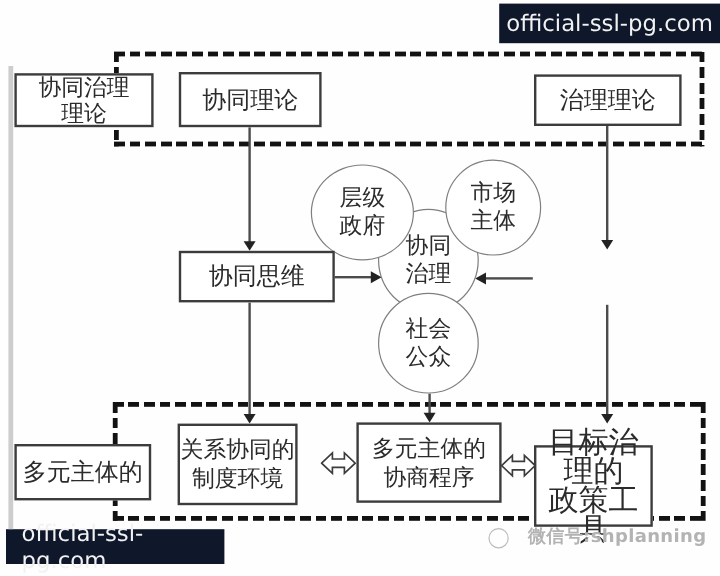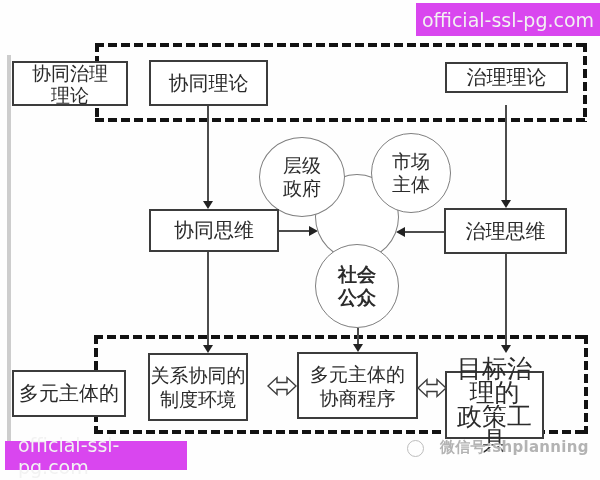--- a/index.html
+++ b/index.html
@@ -1,20 +1,20 @@
 <!DOCTYPE html>
 <html><head>
 <meta charset="utf-8">
 <style>
   html,body{margin:0;padding:0;background:#ffffff;}
   .stage{position:relative;width:600px;height:480px;background:#fefefe;overflow:hidden;
          font-family:"DejaVu Sans",sans-serif;color:#2b2b2b;}
 
   
-  .banner{position:absolute;background:#d946ef;color:#f2f2f2;font-size:19px;
+  .banner{position:absolute;background:#0f172a;color:#f2f2f2;font-size:19px;
           display:flex;align-items:center;}
   .banner-top{left:416px;top:3px;width:184px;height:33px;justify-content:center;}
   .banner-bottom{left:5px;top:441px;width:182px;height:29px;padding-left:13px;box-sizing:border-box;}
 
   
   .edge-strip{position:absolute;left:7px;top:55px;width:4px;height:386px;background:#cdcdcd;}
 
   
   .dash-h{position:absolute;height:4px;
           background:repeating-linear-gradient(90deg,#121212 0 9px,transparent 9px 13px);}
@@ -37,36 +37,36 @@
   .arr-right{border-top:5px solid transparent;border-bottom:5px solid transparent;border-left:9px solid #222;}
   .arr-left{border-top:5px solid transparent;border-bottom:5px solid transparent;border-right:9px solid #222;}
 
   
   .box{position:absolute;background:#ffffff;border:2px solid #3c3c3c;box-sizing:border-box;
        display:flex;align-items:center;justify-content:center;text-align:center;
        font-size:20px;white-space:pre-line;}
   .box.small-lh{font-size:19px;line-height:22px;}
   .b-theory-label{left:12px;top:61px;width:116px;height:45px;}
   .b-xt-lilun{left:149px;top:60px;width:119px;height:46px;}
-  .b-zl-lilun{left:445px;top:62px;width:123px;height:31px;}
+  .b-zl-lilun{left:445px;top:62px;width:123px;height:43px;}
   .b-xt-siwei{left:149px;top:209px;width:130px;height:43px;}
   .b-zl-siwei{left:444px;top:208px;width:123px;height:46px;}
   .b-shishi{left:12px;top:370px;width:114px;height:47px;}
   .b-guanxi{left:148px;top:353px;width:100px;height:68px;line-height:24px;font-size:19px;}
   .b-duoyuan{left:297px;top:352px;width:121px;height:67px;line-height:24px;font-size:19px;}
   .b-mubiao{left:445px;top:371px;width:99px;height:68px;line-height:24px;font-size:25px;}
 
   
   .circle{position:absolute;background:#ffffff;border:1.5px solid #7f7f7f;border-radius:50%;
           box-sizing:border-box;display:flex;align-items:center;justify-content:center;
           text-align:center;font-size:19px;line-height:23px;white-space:pre-line;}
   .c-center{left:315px;top:174px;width:84px;height:86px;}
   .c-cengji{left:259px;top:137px;width:86px;height:80px;}
   .c-shichang{left:371px;top:133px;width:80px;height:80px;}
-  .c-shehui{left:315px;top:244px;width:84px;height:84px;font-weight:bold;}
+  .c-shehui{left:315px;top:244px;width:84px;height:84px;}
   .c-center-text{position:absolute;left:315px;top:174px;width:84px;height:86px;
           display:flex;align-items:center;justify-content:center;text-align:center;
           font-size:19px;line-height:23px;white-space:pre-line;background:transparent;border:none;}
 
   
   .darrow{position:absolute;}
 
   
   .watermark{position:absolute;left:407px;top:403px;display:flex;align-items:flex-end;gap:16px;
              color:#b3b3b3;text-shadow:1px 1px 0 #ffffff;margin-top:35px;}
@@ -124,27 +124,28 @@
 政府</span>
   </div>
   <div class="circle c-shichang">
     <span>市场
 主体</span>
   </div>
   <div class="circle c-shehui">
     <span>社会
 公众</span>
   </div>
+  <div class="c-center-text">协同
+治理</div>
 
   <div class="box b-theory-label small-lh">协同治理
 理论</div>
   <div class="box b-xt-lilun">协同理论</div>
   <div class="box b-zl-lilun">治理理论</div>
   <div class="box b-xt-siwei">协同思维</div>
-  <div class="box b-zl-siwei">治理思维</div>
   <div class="box b-shishi">多元主体的</div>
   <div class="box b-guanxi">关系协同的
 制度环境</div>
   <div class="box b-duoyuan">多元主体的
 协商程序</div>
   <div class="box b-mubiao">目标治理的
 政策工具</div>
 
   <svg class="darrow" style="left:267px;top:375px;" width="30" height="22" viewBox="0 0 30 22">
     <path d="M1,11 L10,2.5 L10,7.5 L20,7.5 L20,2.5 L29,11 L20,19.5 L20,14.5 L10,14.5 L10,19.5 Z" fill="#ffffff" stroke="#3c3c3c" stroke-width="1.4"></path>

